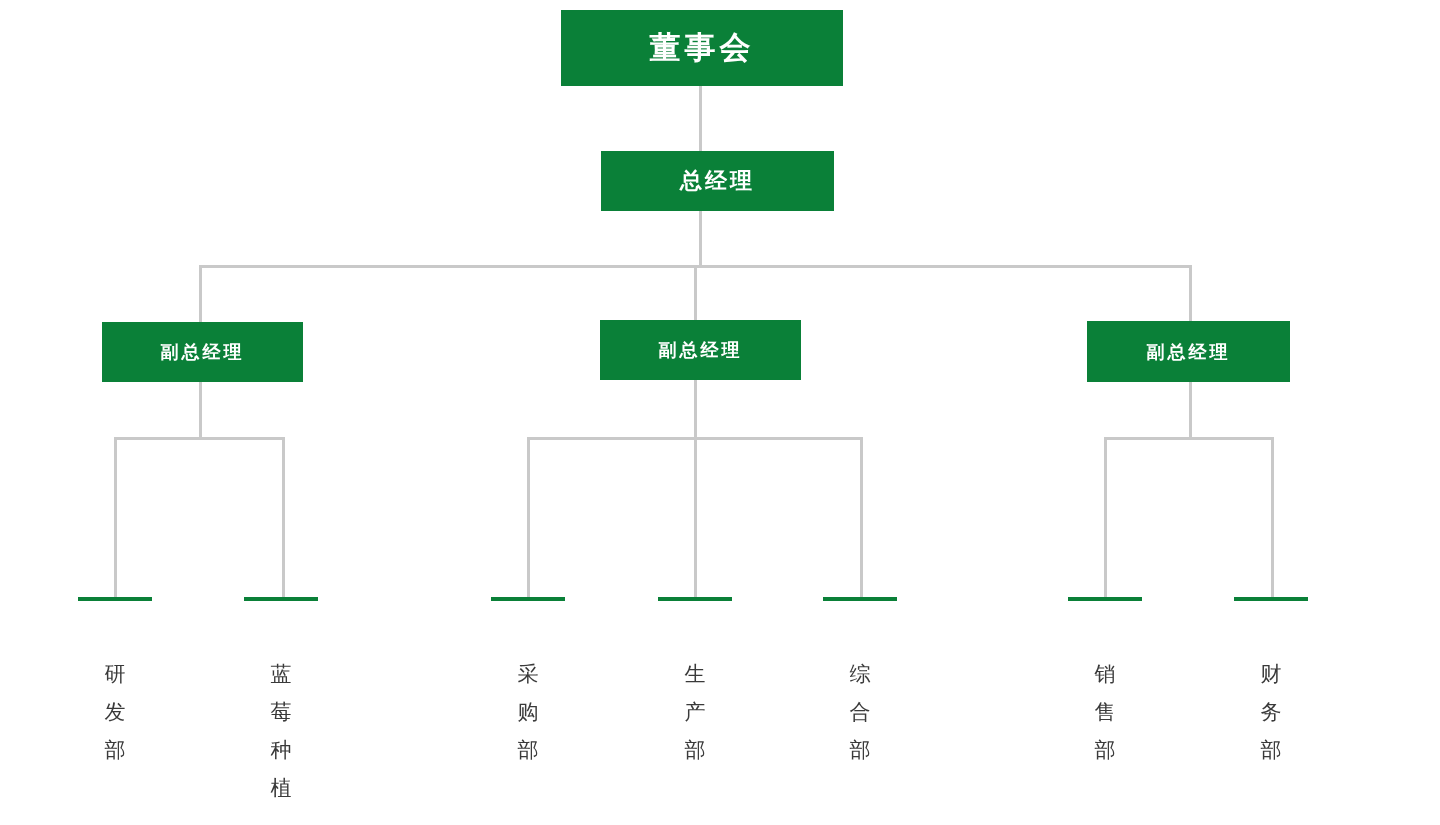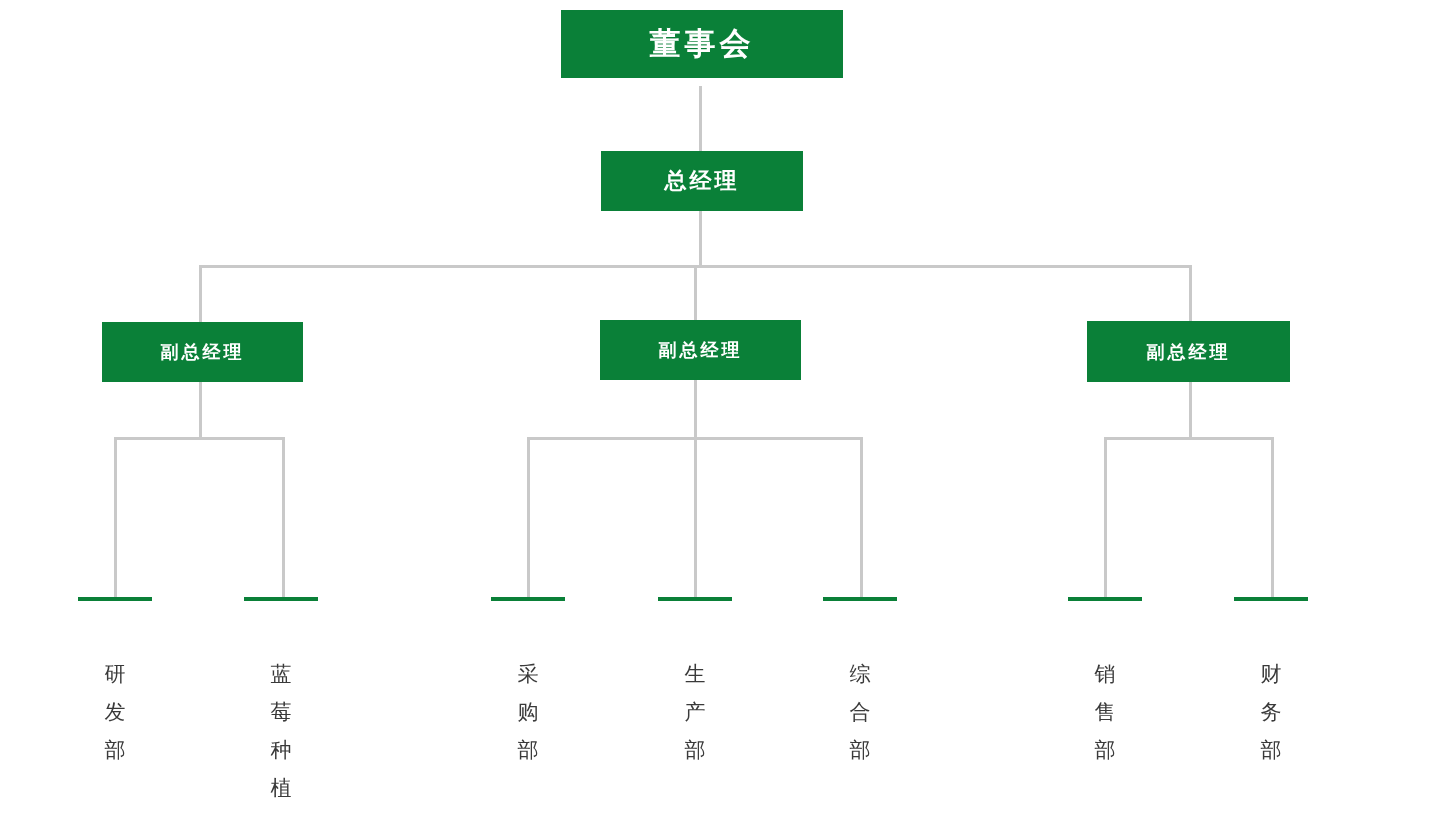--- a/index.html
+++ b/index.html
@@ -91,24 +91,24 @@
       <div class="conn-v" style="left: 527px; top: 437px; height: 164px;"></div>
       <div class="conn-v" style="left: 694px; top: 437px; height: 164px;"></div>
       <div class="conn-v" style="left: 860px; top: 437px; height: 164px;"></div>
       <div class="conn-v" style="left: 1189px; top: 382px; height: 55px;"></div>
       <div class="conn-h" style="left: 1105px; top: 437px; width: 167px;"></div>
       <div class="conn-v" style="left: 1104px; top: 437px; height: 164px;"></div>
       <div class="conn-v" style="left: 1271px; top: 437px; height: 164px;"></div>
     </div>
 
   <div id="node-layer">
-      <div class="node-box level-board" style="left: 561px; top: 10px; width: 282px; height: 68px;">
+      <div class="node-box level-board" style="left: 561px; top: 10px; width: 282px; height: 76px;">
         <span>董事会</span>
       </div>
-      <div class="node-box level-gm" style="left: 601px; top: 151px; width: 202px; height: 60px;">
+      <div class="node-box level-gm" style="left: 601px; top: 151px; width: 233px; height: 60px;">
         <span>总经理</span>
       </div>
       <div class="node-box level-vgm" style="left: 102px; top: 322px; width: 201px; height: 60px;">
         <span>副总经理</span>
       </div>
       <div class="node-box level-vgm" style="left: 600px; top: 320px; width: 201px; height: 60px;">
         <span>副总经理</span>
       </div>
       <div class="node-box level-vgm" style="left: 1087px; top: 321px; width: 203px; height: 61px;">
         <span>副总经理</span>

